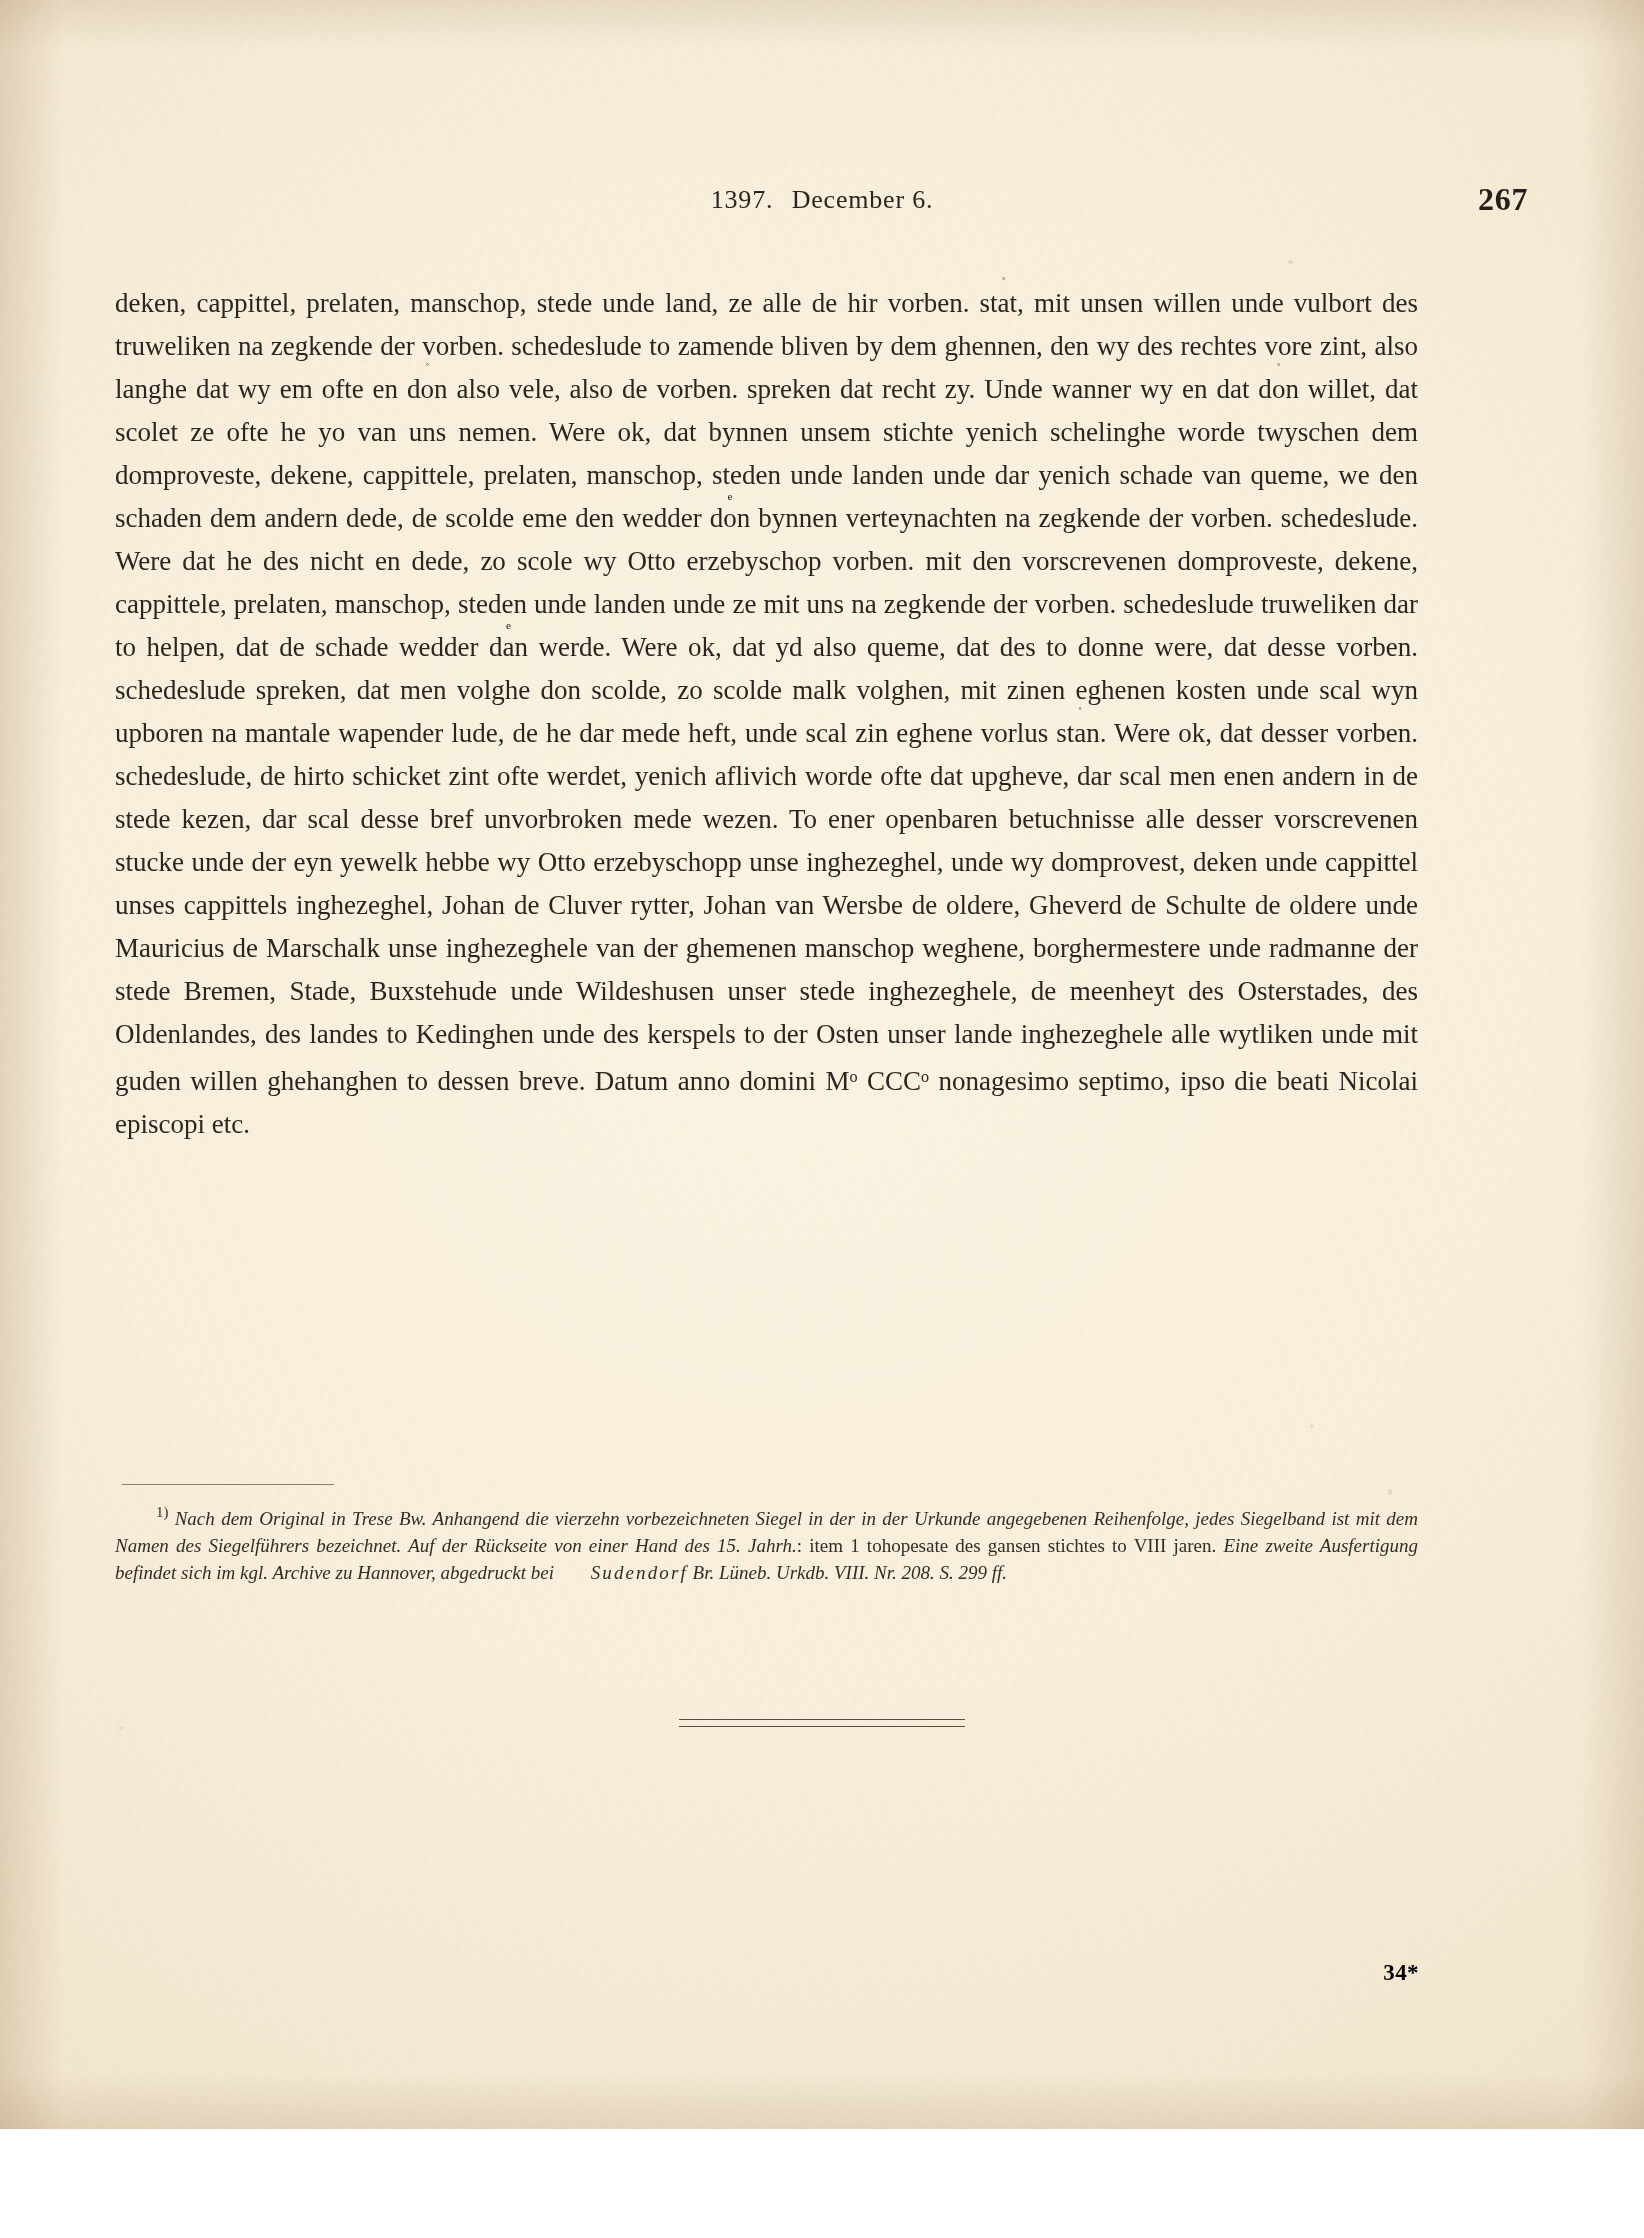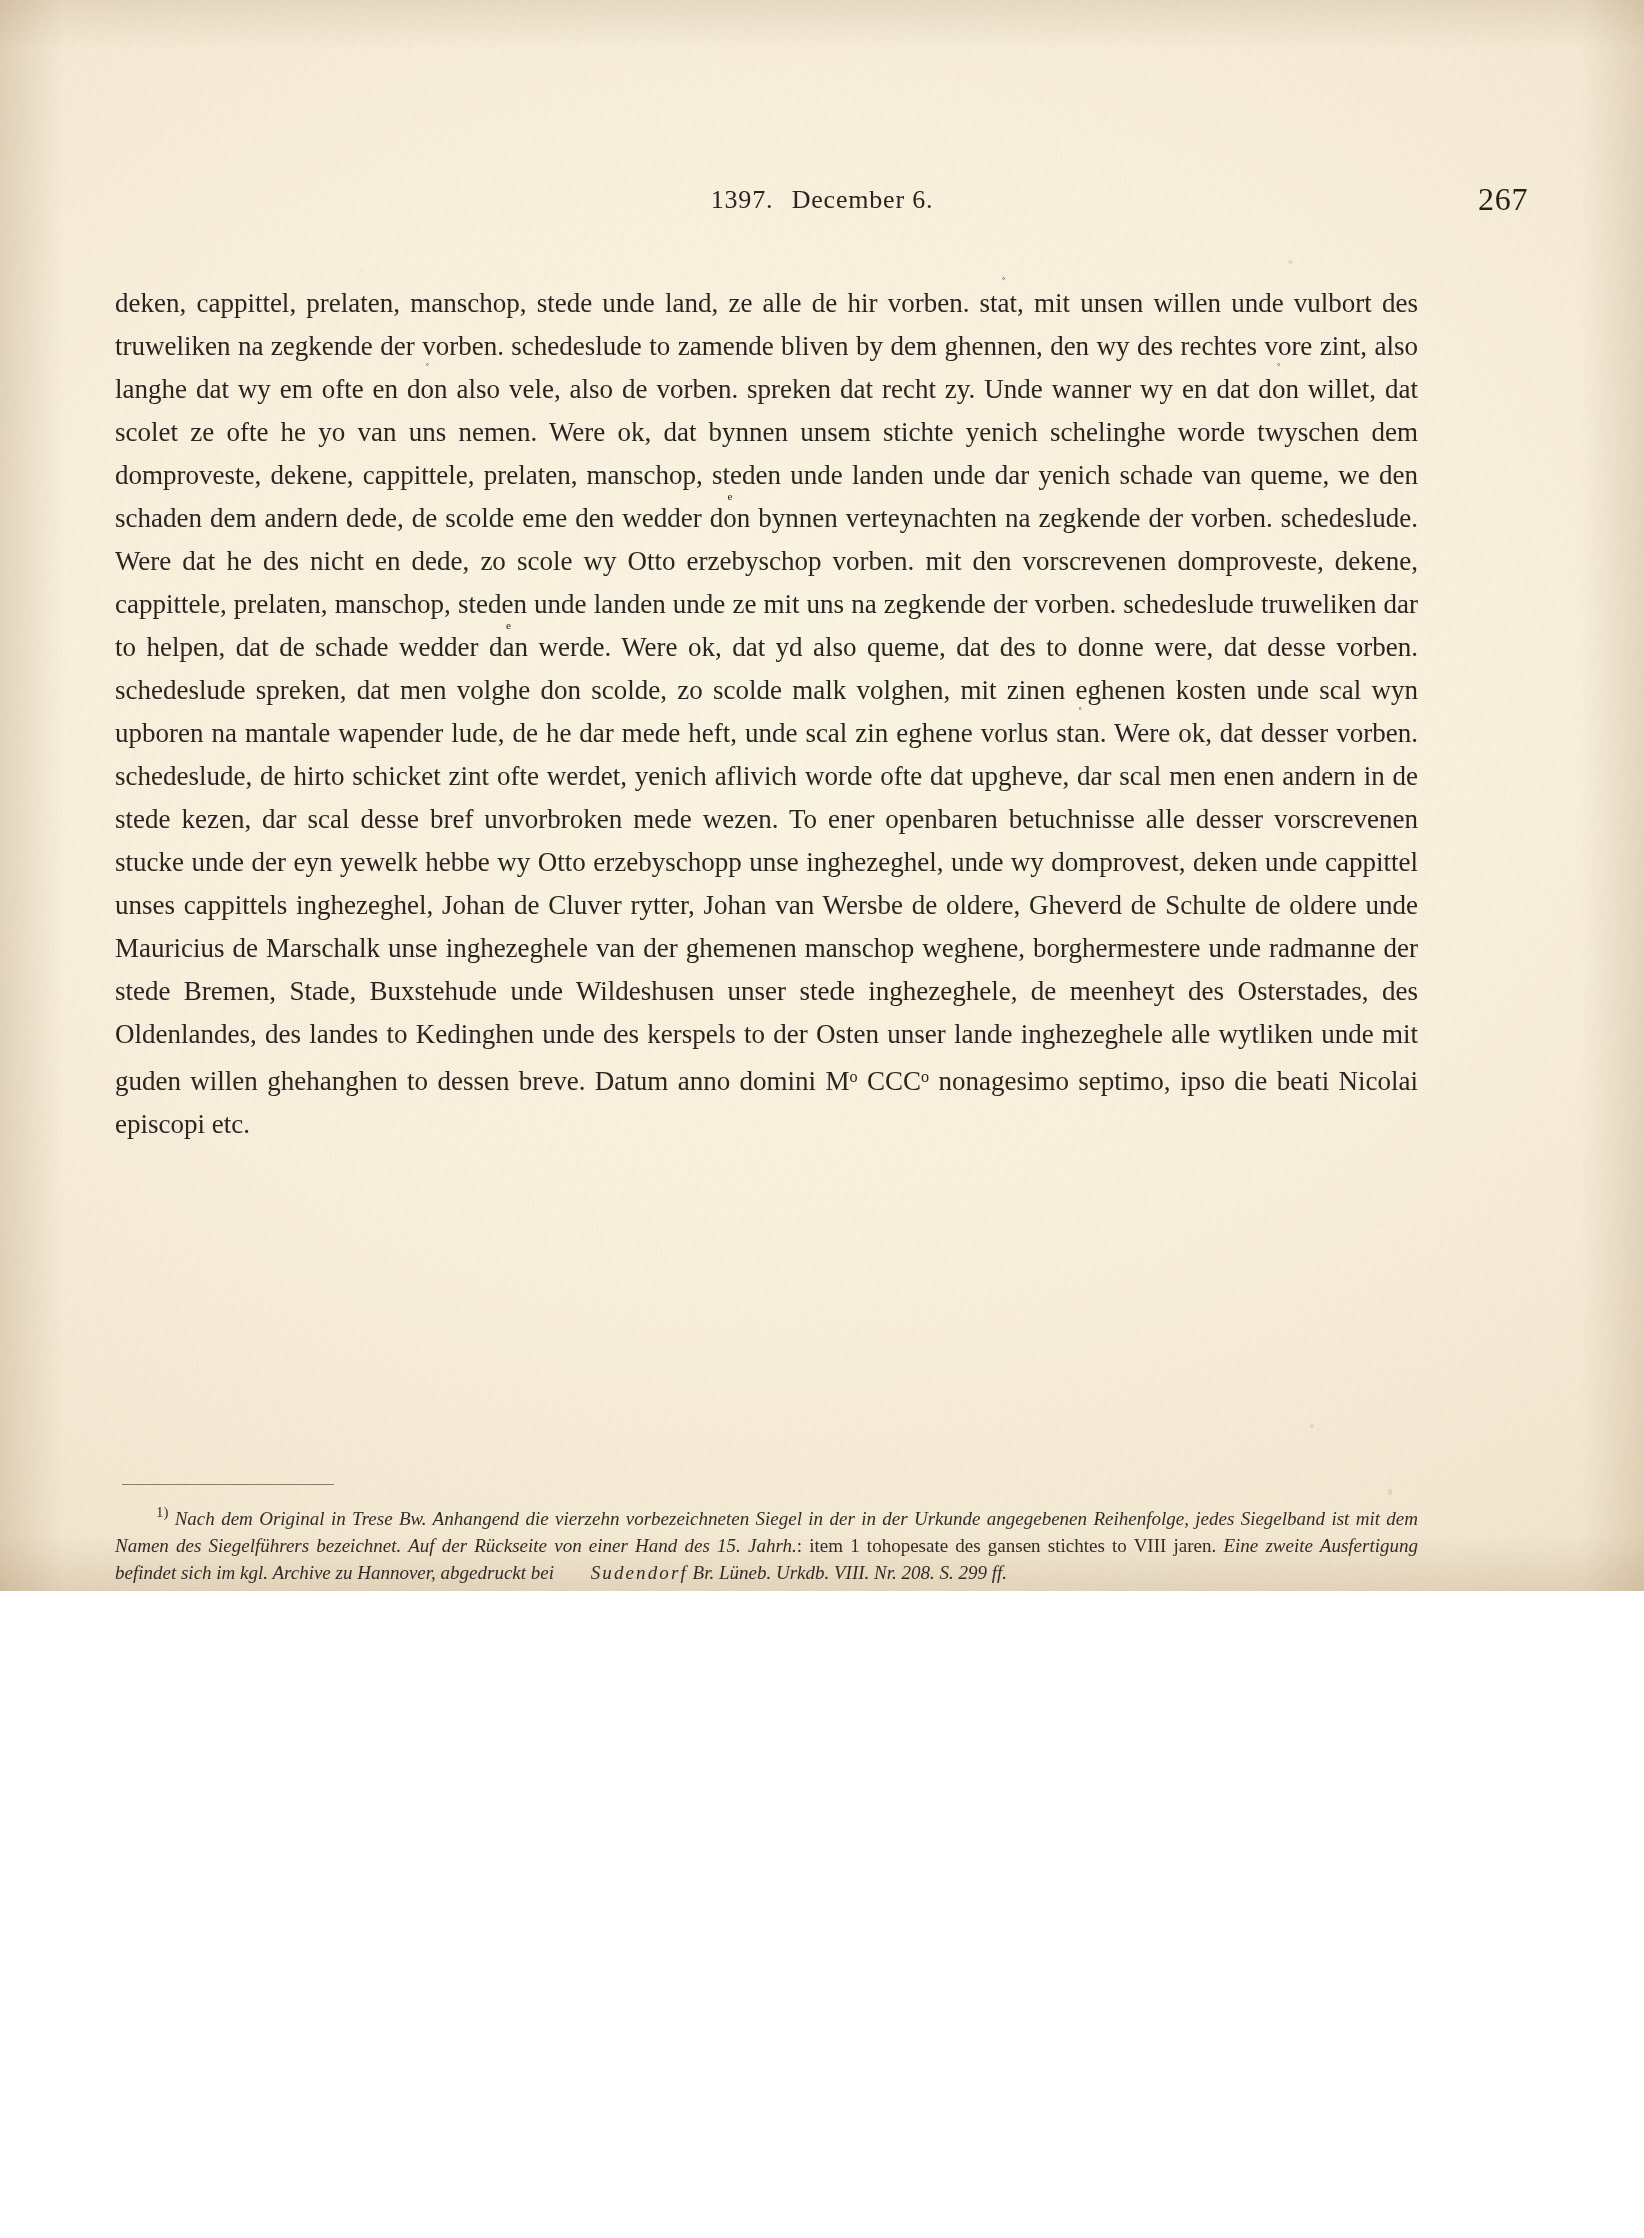--- a/index.html
+++ b/index.html
@@ -7,21 +7,21 @@
     padding: 0;
     background: #ffffff;
   }
   body {
     font-family: "Liberation Serif", serif;
   }
 
   .page {
     position: relative;
     width: 1644px;
-    height: 1591px;
+    height: 2129px;
     background: #f2e8d3;
     overflow: hidden;
   }
 
   
   .paper-base {
     position: absolute;
     inset: 0;
     background:
       radial-gradient(ellipse 120% 95% at 48% 44%,
@@ -76,21 +76,21 @@
     letter-spacing: 0.8px;
     color: #2a2420;
     white-space: pre;
   }
   .runhead-title .gap { display: inline-block; width: 18.4px; }
   .folio {
     position: absolute;
     right: 2.8px;
     top: -4.2px;
     font-size: 32px;
-    font-weight: normal;
+    font-weight: bold;
     letter-spacing: 0.7px;
     color: #241f1b;
   }
 
   
   .body-block {
     position: absolute;
     left: 115px;
     top: 282px;
     width: 1303px;

